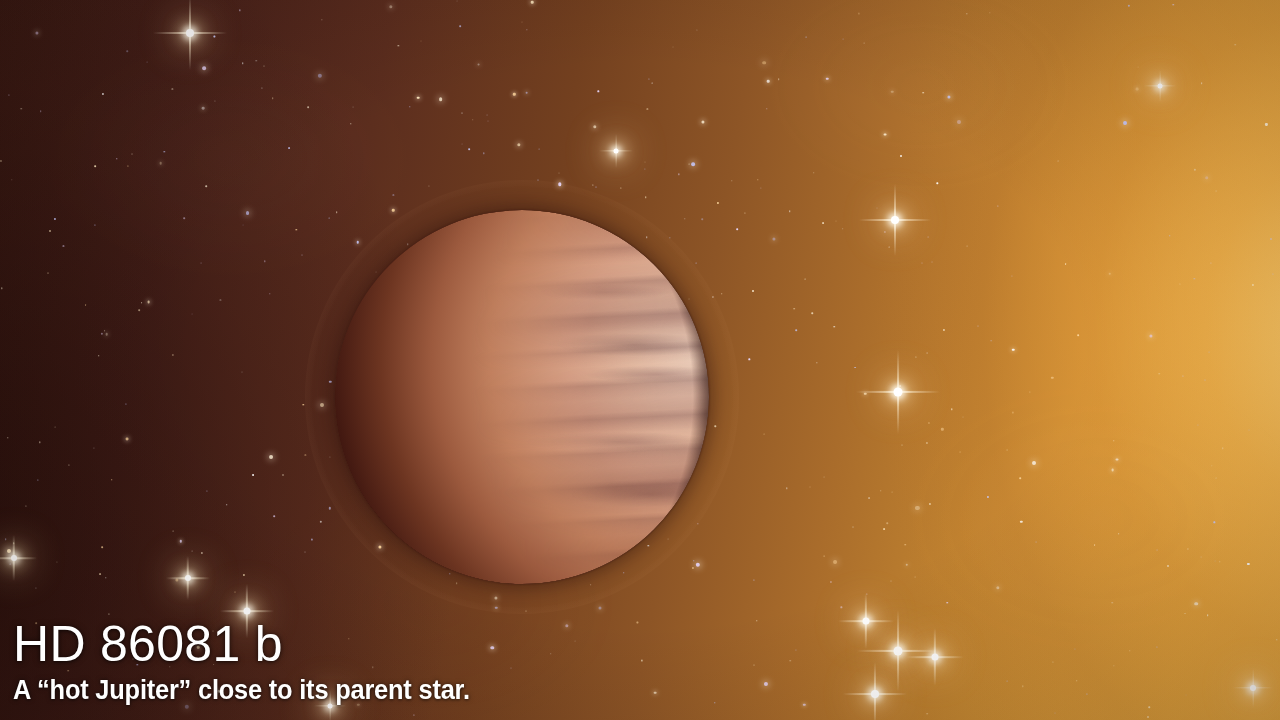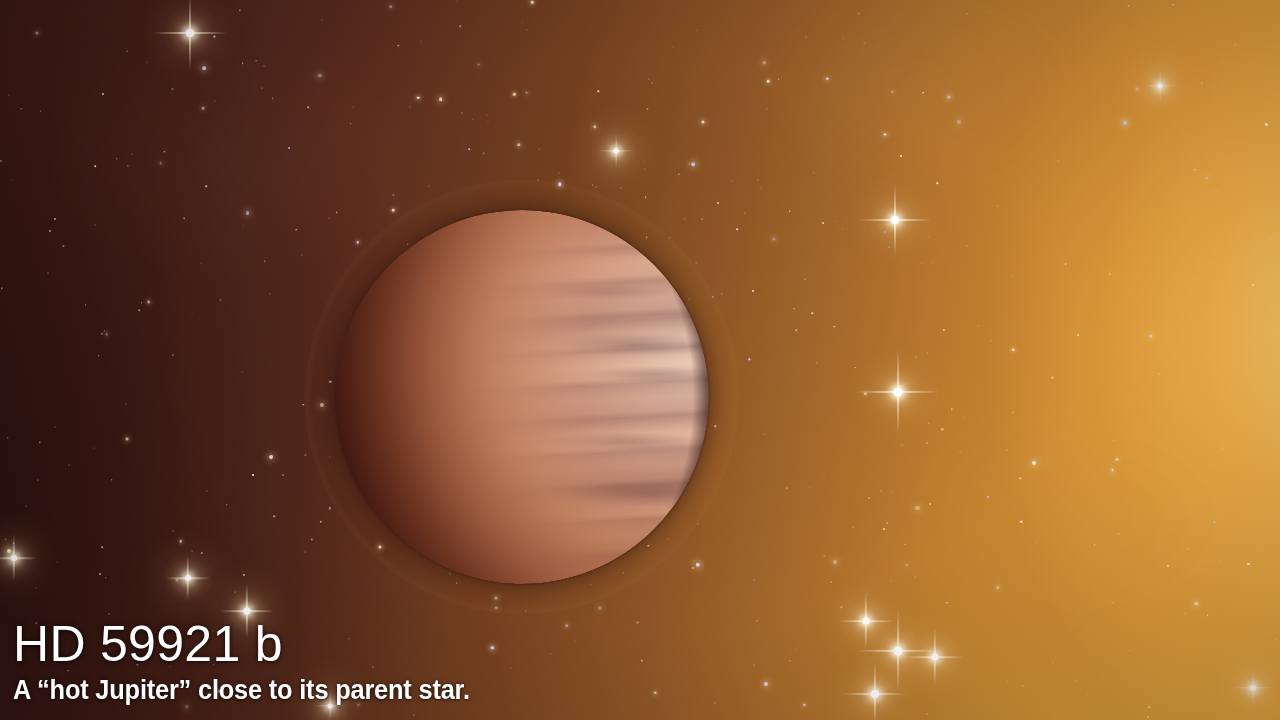--- a/index.html
+++ b/index.html
@@ -762,17 +762,17 @@
     <div class="planet-lit"></div>
     <div class="planet-bands"></div>
     <div class="planet-wisps"></div>
     <div class="planet-limb"></div>
   </div>
   <div class="planet-halo" id="planet-halo" style="left: 305.08px; top: 180.08px; width: 433.84px; height: 433.84px;"></div>
 
   <div class="bg-layer bg-vignette-corners"></div>
 
   <div id="caption">
-    <div id="planet-title">HD 59921 b</div>
+    <div id="planet-title">HD 86081 b</div>
     <div id="planet-subtitle">A “hot Jupiter” close to its parent star.</div>
   </div>
 
 </div>
 
 </body></html>

